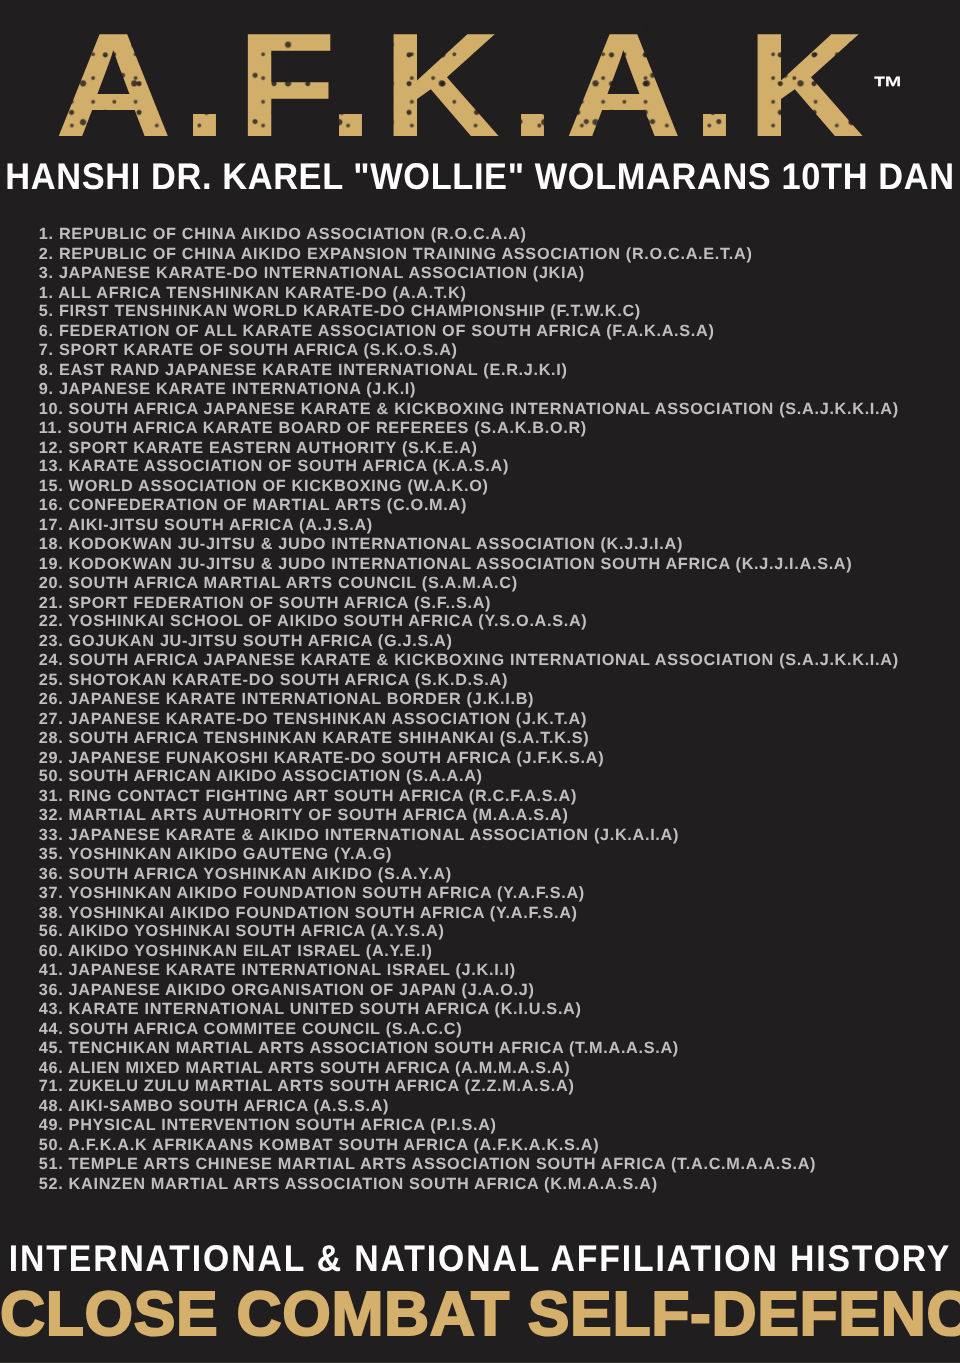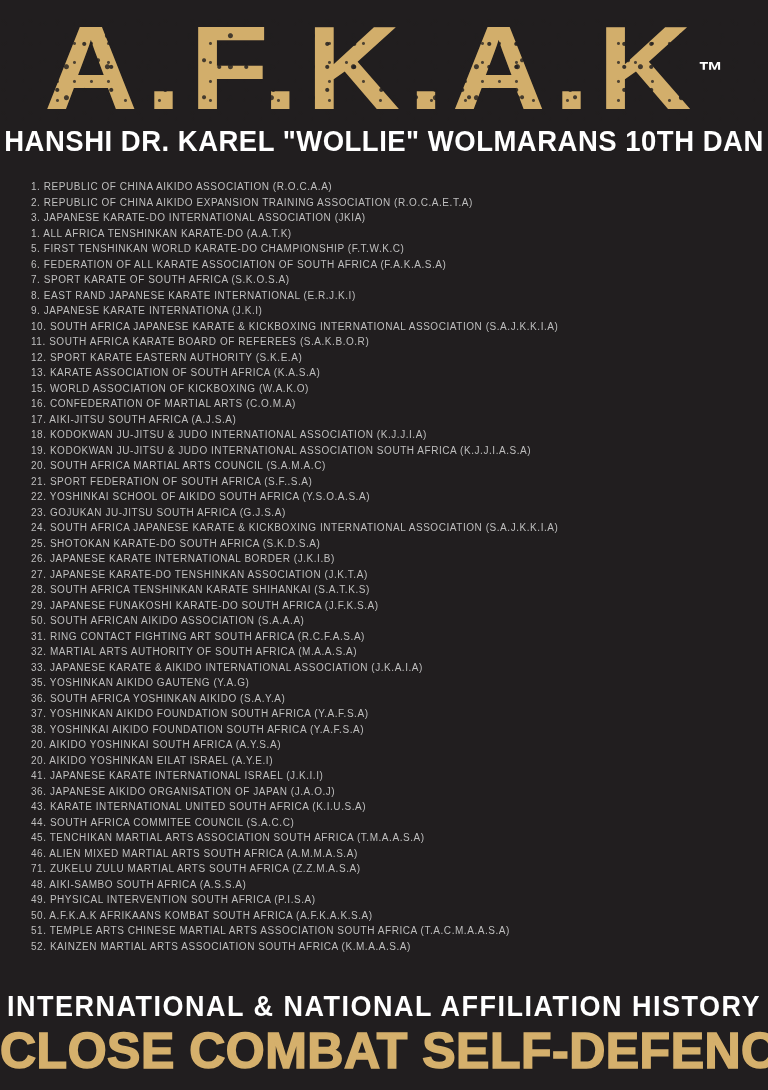--- a/index.html
+++ b/index.html
@@ -77,22 +77,22 @@
   }
 
   
   .affiliation-list {
     position: absolute;
     top: 179px;
     left: 31px;
     right: 6px;
   }
   .list-item {
-    font-size: 10px;
-    font-weight: 400;
+    font-size: 13px;
+    font-weight: 700;
     line-height: 15.5px;
     height: 15.5px;
     letter-spacing: 0.55px;
     color: #bfbfbf;
     white-space: nowrap;
   }
 
   
   .footer-affiliation-history {
     position: absolute;
@@ -165,22 +165,22 @@
       <div class="list-item">28. SOUTH AFRICA TENSHINKAN KARATE SHIHANKAI (S.A.T.K.S)</div>
       <div class="list-item">29. JAPANESE FUNAKOSHI KARATE-DO SOUTH AFRICA (J.F.K.S.A)</div>
       <div class="list-item">50. SOUTH AFRICAN AIKIDO ASSOCIATION (S.A.A.A)</div>
       <div class="list-item">31. RING CONTACT FIGHTING ART SOUTH AFRICA (R.C.F.A.S.A)</div>
       <div class="list-item">32. MARTIAL ARTS AUTHORITY OF SOUTH AFRICA (M.A.A.S.A)</div>
       <div class="list-item">33. JAPANESE KARATE &amp; AIKIDO INTERNATIONAL ASSOCIATION (J.K.A.I.A)</div>
       <div class="list-item">35. YOSHINKAN AIKIDO GAUTENG (Y.A.G)</div>
       <div class="list-item">36. SOUTH AFRICA YOSHINKAN AIKIDO (S.A.Y.A)</div>
       <div class="list-item">37. YOSHINKAN AIKIDO FOUNDATION SOUTH AFRICA (Y.A.F.S.A)</div>
       <div class="list-item">38. YOSHINKAI AIKIDO FOUNDATION SOUTH AFRICA (Y.A.F.S.A)</div>
-      <div class="list-item">20. AIKIDO YOSHINKAI SOUTH AFRICA (A.Y.S.A)</div>
-      <div class="list-item">20. AIKIDO YOSHINKAN EILAT ISRAEL (A.Y.E.I)</div>
+      <div class="list-item">56. AIKIDO YOSHINKAI SOUTH AFRICA (A.Y.S.A)</div>
+      <div class="list-item">60. AIKIDO YOSHINKAN EILAT ISRAEL (A.Y.E.I)</div>
       <div class="list-item">41. JAPANESE KARATE INTERNATIONAL ISRAEL (J.K.I.I)</div>
       <div class="list-item">36. JAPANESE AIKIDO ORGANISATION OF JAPAN (J.A.O.J)</div>
       <div class="list-item">43. KARATE INTERNATIONAL UNITED SOUTH AFRICA (K.I.U.S.A)</div>
       <div class="list-item">44. SOUTH AFRICA COMMITEE COUNCIL (S.A.C.C)</div>
       <div class="list-item">45. TENCHIKAN MARTIAL ARTS ASSOCIATION SOUTH AFRICA (T.M.A.A.S.A)</div>
       <div class="list-item">46. ALIEN MIXED MARTIAL ARTS SOUTH AFRICA (A.M.M.A.S.A)</div>
       <div class="list-item">71. ZUKELU ZULU MARTIAL ARTS SOUTH AFRICA (Z.Z.M.A.S.A)</div>
       <div class="list-item">48. AIKI-SAMBO SOUTH AFRICA (A.S.S.A)</div>
       <div class="list-item">49. PHYSICAL INTERVENTION SOUTH AFRICA (P.I.S.A)</div>
       <div class="list-item">50. A.F.K.A.K AFRIKAANS KOMBAT SOUTH AFRICA (A.F.K.A.K.S.A)</div>

